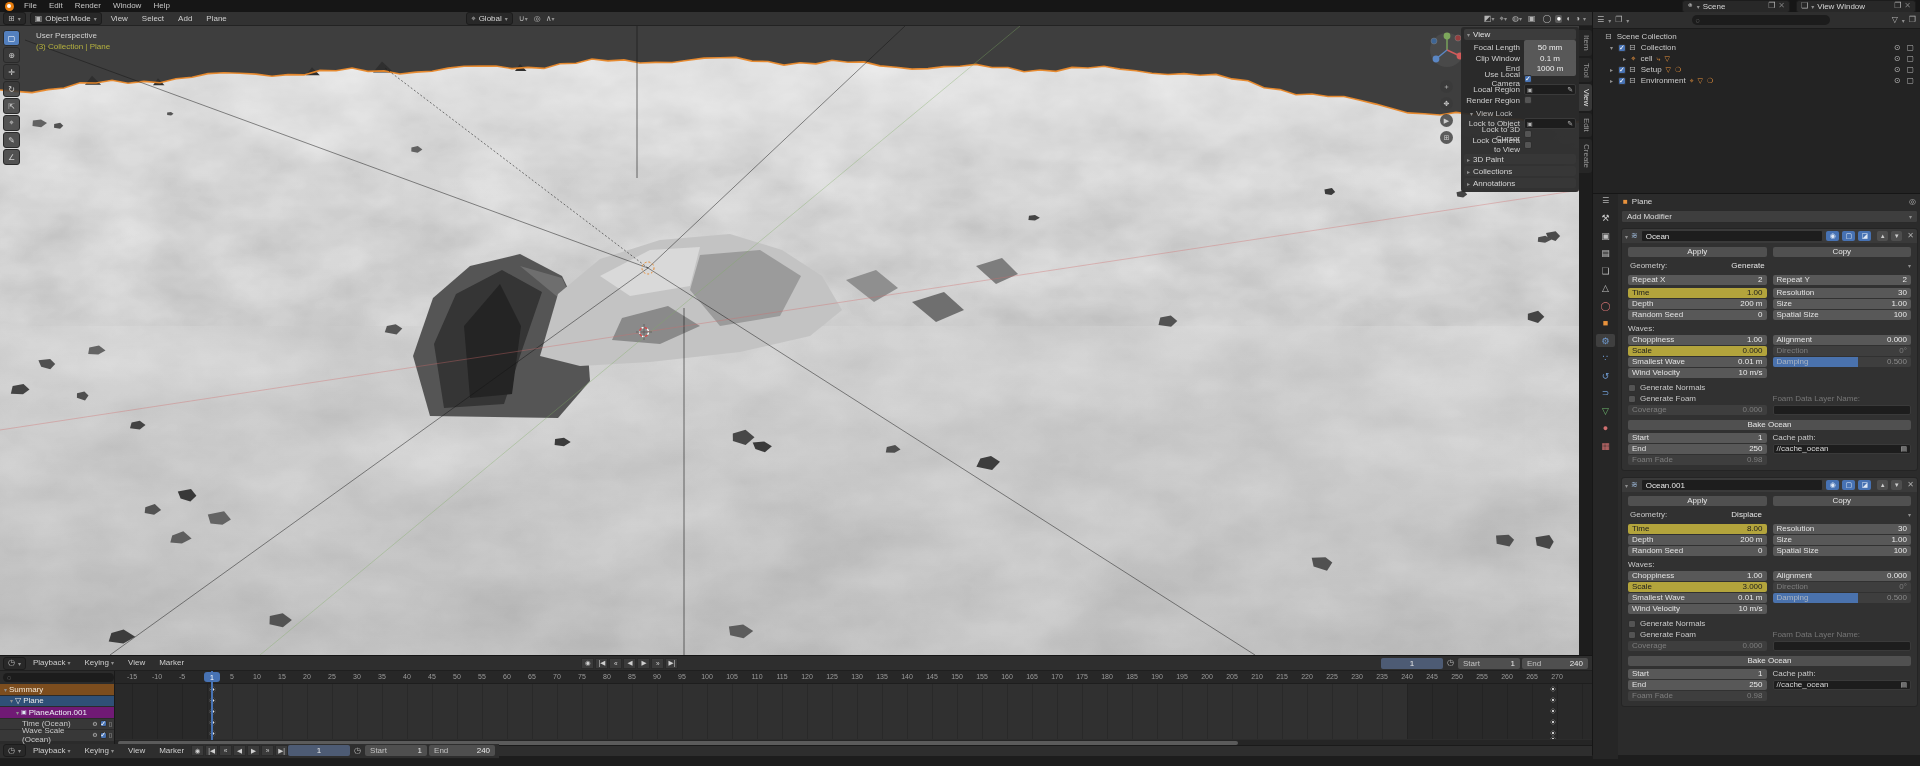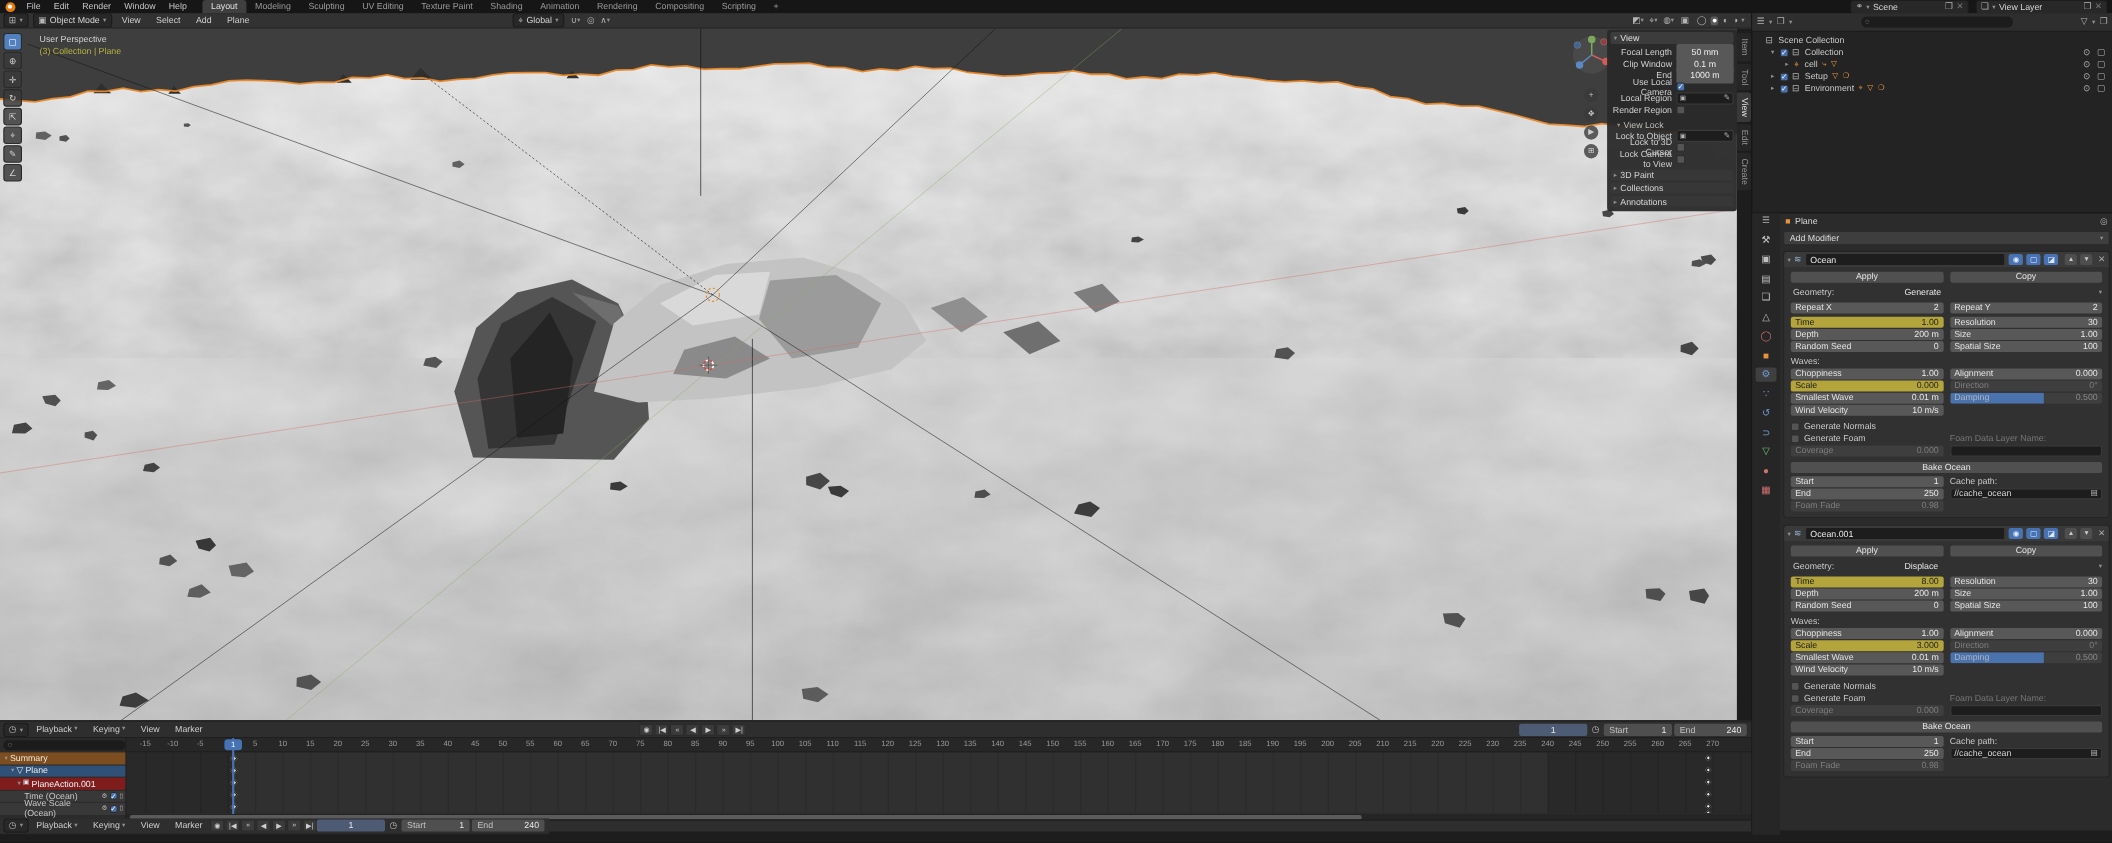--- a/index.html
+++ b/index.html
@@ -91,46 +91,33 @@
 <div id="app">
   <div id="topbar">
     <div class="blender-logo"></div>
     <div id="topbar-menus" style="display:flex;">
         <div class="menu-item">File</div>
         <div class="menu-item">Edit</div>
         <div class="menu-item">Render</div>
         <div class="menu-item">Window</div>
         <div class="menu-item">Help</div>
       </div>
-    <div id="workspace-tabs" style="display:flex;margin-left:8px;">
-        <div class="ws-tab active">Layout</div>
-        <div class="ws-tab">Modeling</div>
-        <div class="ws-tab">Sculpting</div>
-        <div class="ws-tab">UV Editing</div>
-        <div class="ws-tab">Texture Paint</div>
-        <div class="ws-tab">Shading</div>
-        <div class="ws-tab">Animation</div>
-        <div class="ws-tab">Rendering</div>
-        <div class="ws-tab">Compositing</div>
-        <div class="ws-tab">Scripting</div>
-        <div class="ws-tab">+</div>
-      </div>
     <div style="flex:1"></div>
     <div class="hdr-field" style="width:98px;margin-right:6px;">
       <span class="icon">⚭</span>
       <span class="dd">▾</span>
       <span>Scene</span>
       <span style="flex:1"></span>
       <span class="icon">❐</span>
       <span class="icon" style="color:#777;">✕</span>
     </div>
     <div class="hdr-field" style="width:110px;margin-right:4px;">
       <span class="icon">❏</span>
       <span class="dd">▾</span>
-      <span>View Layer</span>
+      <span>View Window</span>
       <span style="flex:1"></span>
       <span class="icon">❐</span>
       <span class="icon" style="color:#777;">✕</span>
     </div>
   </div>
 
   <div id="vpheader" class="abs">
     <div class="hdr-field" style="margin-left:3px;">
       <span class="icon">⊞</span>
       <span class="dd">▾</span>
@@ -947,21 +934,21 @@
         </div>
         <div class="chan-row" style="background: rgb(124, 77, 30); color: rgb(242, 230, 212); padding-left: 4px;">
           <span class="dd" style="margin-right: 2px;">▾</span>
           <span>Summary</span>
         </div>
         <div class="chan-row" style="background: rgb(47, 80, 119); color: rgb(232, 232, 232); padding-left: 10px;">
           <span class="dd" style="margin-right: 2px;">▾</span>
           <span class="icon" style="margin-right: 2px; color: rgb(229, 229, 229);">▽</span>
           <span>Plane</span>
         </div>
-        <div class="chan-row" style="background: #7f1d1d; color: rgb(238, 242, 247); padding-left: 16px;">
+        <div class="chan-row" style="background: #701a75; color: rgb(238, 242, 247); padding-left: 16px;">
           <span class="dd" style="margin-right: 2px;">▾</span>
           <span class="icon" style="margin-right: 2px; color: rgb(223, 232, 242); font-size: 6px;">▣</span>
           <span>PlaneAction.001</span>
         </div>
         <div class="chan-row" style="background: rgb(56, 56, 56); color: rgb(200, 200, 200); padding-left: 22px;">
           <span>Time (Ocean)</span>
           <span style="flex: 1 1 0%;"></span>
           <span class="icon" style="font-size: 6px; margin-right: 2px;">⚙</span>
           <div class="checkbox on" style="width: 7px; height: 7px; margin-right: 2px;">✓</div>
           <span class="icon" style="font-size: 6px; margin-right: 2px;">▯</span>

